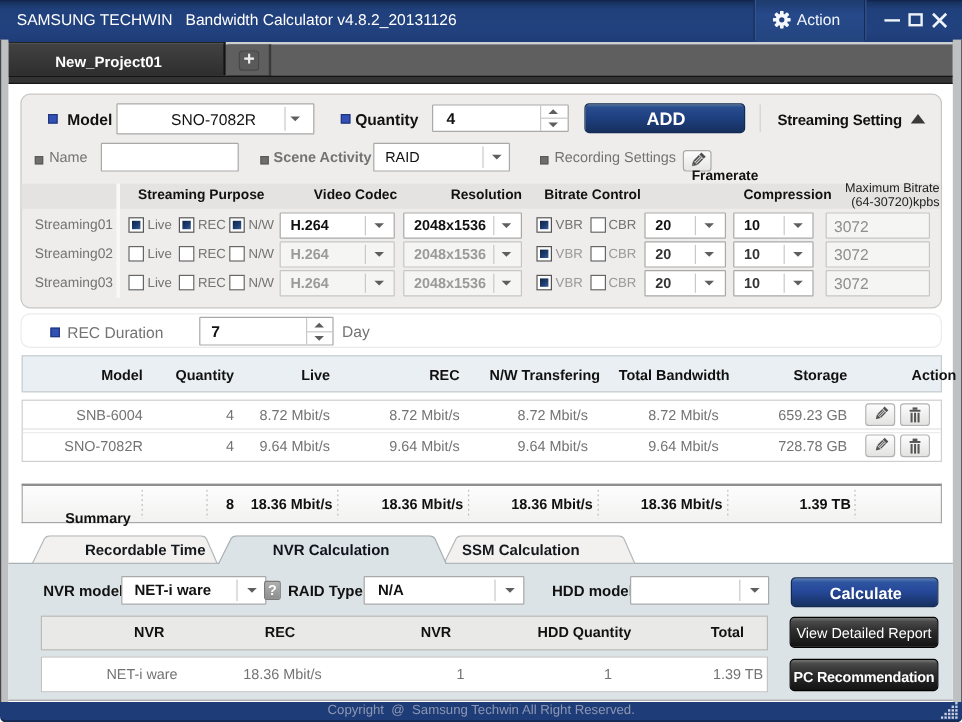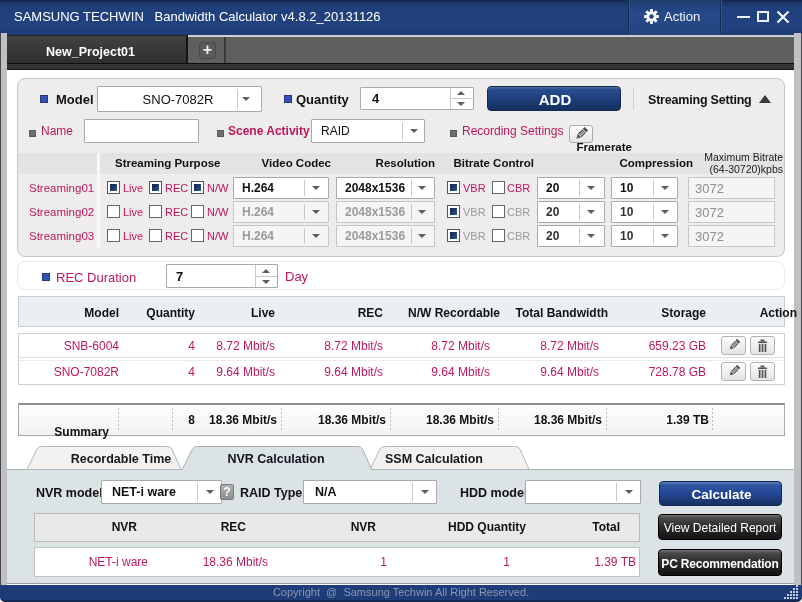--- a/index.html
+++ b/index.html
@@ -16,21 +16,21 @@
 #proj-tab{left:0px;top:-2px;width:181px;height:28px;background:linear-gradient(180deg,#424242,#2e2e2e);border-right:2px solid #141414;border-top:1px solid #222;box-sizing:border-box;color:#fff;font-weight:bold;font-size:12.5px;text-align:center;line-height:33px;text-indent:-12px;}
 #plusarea{left:183px;top:0;width:36px;height:26px;background:#5f5f5f;border-right:2px solid #3a3a3a;box-sizing:border-box;}
 #plusbtn{left:9px;top:5px;width:15px;height:15px;border:1px solid #484848;border-radius:3px;background:#5a5a5a;color:#ededed;font-size:16px;font-weight:bold;text-align:center;line-height:13px;}
 #darkstrip{left:7px;top:63px;width:787px;height:7px;background:#333333;border-top:1px solid #0d0d0d;border-bottom:1px solid #161616;box-sizing:border-box;}
 
 .frame{background:#bec0c2;}
 
 .gbox{border:1px solid #c7c6c4;border-radius:8px;background:#eeedeb;box-sizing:border-box;}
 .bullet-b{width:8px;height:8px;background:#3350b4;border:1px solid #22367c;box-sizing:border-box;}
 .bullet-g{width:7px;height:7px;background:#6e6e6e;border:1px solid #5a5a5a;box-sizing:border-box;}
-.lbl{font-size:12px;color:#be185d;white-space:nowrap;}
+.lbl{font-size:12px;color:#737373;white-space:nowrap;}
 .lblb{font-size:12px;font-weight:bold;color:#111;white-space:nowrap;}
 .ctl{background:#fff;border:1px solid #a9a9a9;box-sizing:border-box;border-radius:1px;}
 .ctl-dis{background:#f5f5f4;border:1px solid #c6c6c5;box-sizing:border-box;border-radius:1px;}
 .dd-sep{width:1px;background:#c9c9c9;}
 .arr-dn{width:0;height:0;border-left:4px solid transparent;border-right:4px solid transparent;border-top:4.5px solid #5e5e5e;}
 .arr-up{width:0;height:0;border-left:4px solid transparent;border-right:4px solid transparent;border-bottom:4.5px solid #5e5e5e;}
 .cb{width:13px;height:13px;box-sizing:border-box;border:1px solid #666;background:#fff;}
 .cb-chk{width:13px;height:13px;box-sizing:border-box;border:1px solid #555;background:#fff;}
 .cb-chk::after{content:"";position:absolute;left:2px;top:2px;width:7px;height:7px;background:linear-gradient(135deg,#0f2547 0%,#1d3c6e 55%,#3a5e94 100%);}
 .navybtn{border:1px solid #122a52;border-radius:4px;box-sizing:border-box;background:linear-gradient(180deg,#51749f 0%,#2a4d8f 10%,#1f4182 45%,#16305e 100%);}
@@ -260,21 +260,21 @@
     <div class="abs arr-up" style="left:95px;top:3.5px;"></div>
     <div class="abs arr-dn" style="left:95px;top:15px;"></div>
   </div>
   <div class="abs lbl" style="left:285px;top:269px;font-size:13px;">Day</div>
 
   <div class="abs" style="left:18px;top:296px;width:767px;height:31px;background:#e9eff2;border:1px solid #c6ced3;box-sizing:border-box;"></div>
   <div class="abs lblb txt-c" style="left:19px;top:306px;width:100px;">Model</div>
   <div class="abs lblb txt-c" style="left:95px;top:306px;width:100px;">Quantity</div>
   <div class="abs lblb txt-c" style="left:175px;top:306px;width:100px;">Live</div>
   <div class="abs lblb txt-c" style="left:283px;top:306px;width:100px;">REC</div>
-  <div class="abs lblb txt-c" style="left:380px;top:306px;width:120px;">N/W Recordable</div>
+  <div class="abs lblb txt-c" style="left:380px;top:306px;width:120px;">N/W Transfering</div>
   <div class="abs lblb txt-c" style="left:488px;top:306px;width:120px;">Total Bandwidth</div>
   <div class="abs lblb txt-c" style="left:606px;top:306px;width:100px;">Storage</div>
   <div class="abs lblb txt-c" style="left:697px;top:306px;width:100px;">Action</div>
   <div class="abs" style="left:18px;top:333px;width:767px;height:52px;background:#fff;border:1px solid #cfcfcf;box-sizing:border-box;"></div>
   <div class="abs" style="left:19px;top:357px;width:765px;height:1px;background:#e0e0e0;"></div>
   <div class="abs" style="left:19px;top:360px;width:765px;height:1px;background:#ececec;"></div>
 
   <div class="abs lbl txt-c" style="left:19px;top:339px;width:100px;">SNB-6004</div>
   <div class="abs lbl txt-c" style="left:95px;top:339px;width:100px;">4</div>
   <div class="abs lbl txt-c" style="left:175px;top:339px;width:100px;">8.72 Mbit/s</div>

